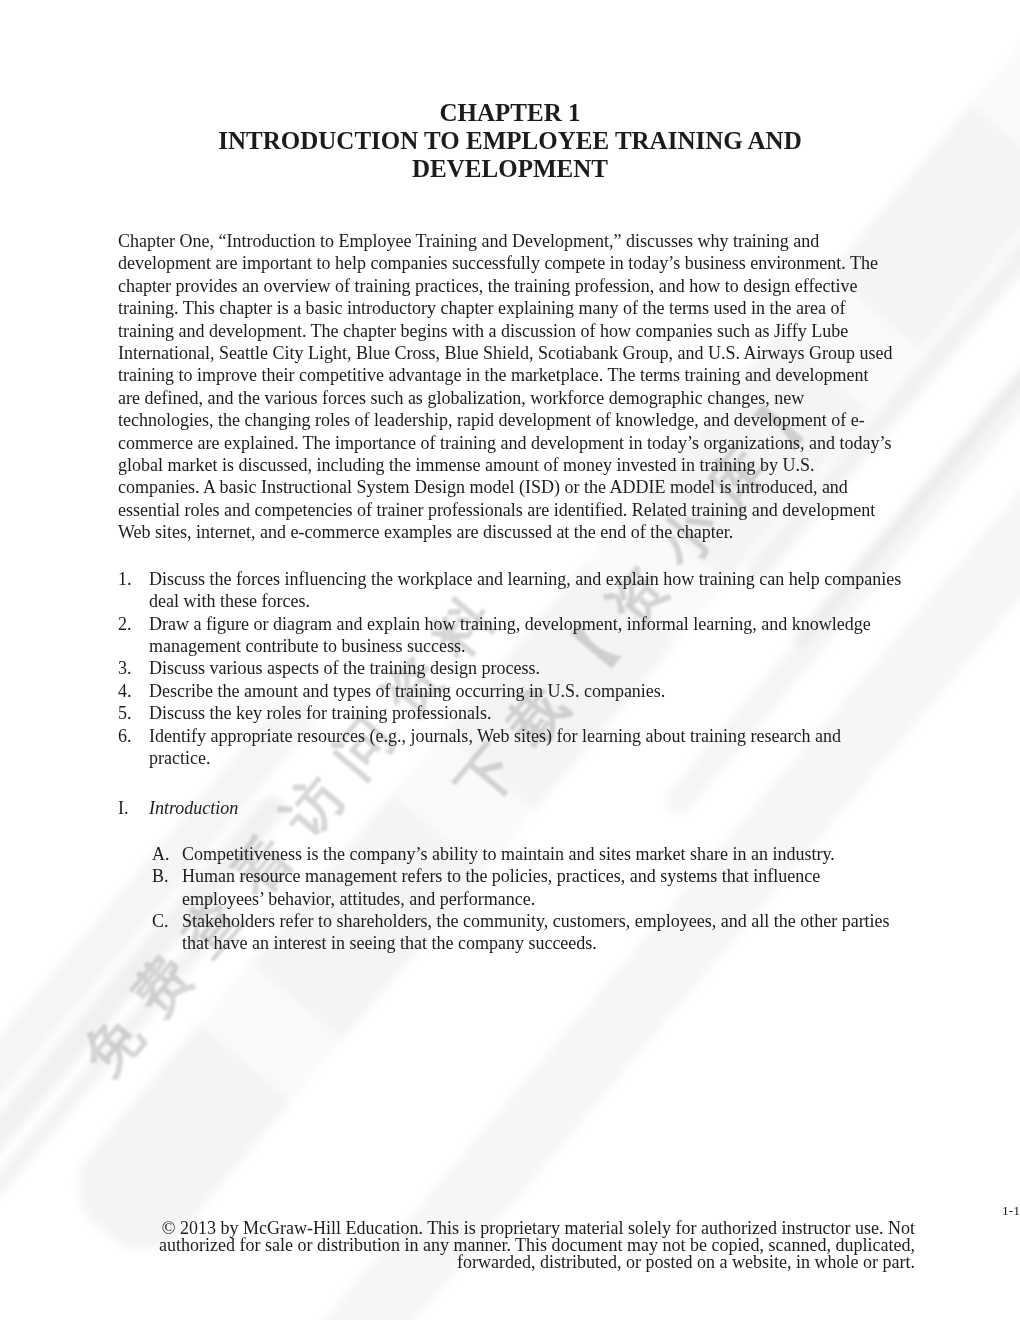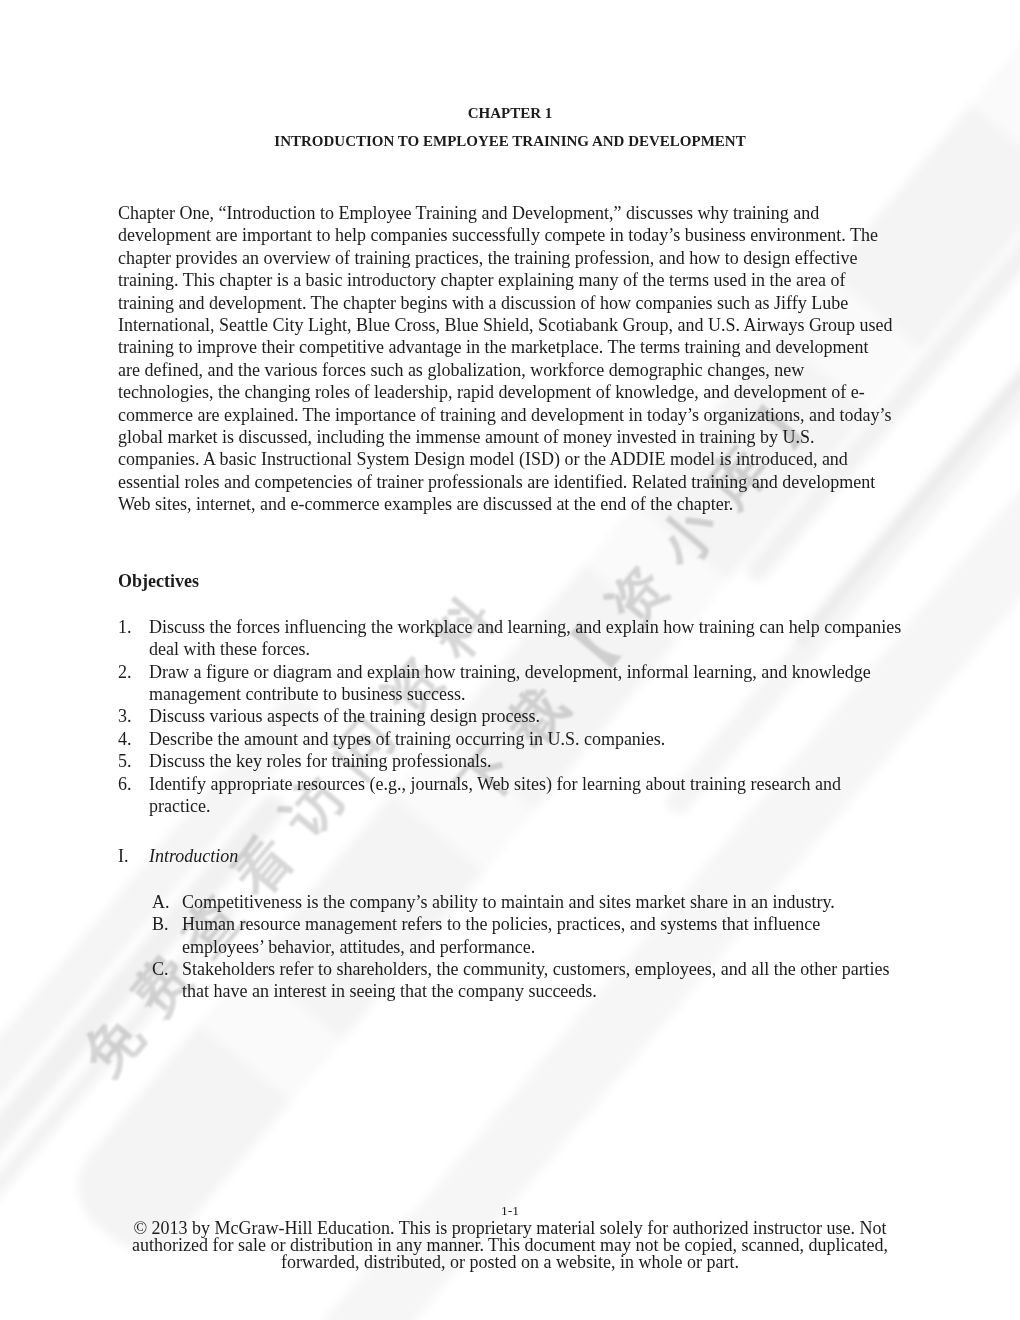--- a/index.html
+++ b/index.html
@@ -89,21 +89,21 @@
     padding: 62px 118px 0 118px;
   }
   .running-header {
     font-size: 16.5px;
     line-height: 20px;
   }
   .chapter-title {
     margin-top: 37px;
     text-align: center;
     font-weight: bold;
-    font-size: 15px;
+    font-size: 25px;
     line-height: 28px;
   }
   .summary {
     margin: 47px 8px 0 0;
     font-size: 18px;
     line-height: 22.4px;
     text-align: left;
   }
   .objectives-heading {
     margin: 54px 0 0 0;
@@ -136,21 +136,21 @@
     font-size: 18px;
     line-height: 22.4px;
   }
   .alist .li .num { width: 30px; }
   
   .footer {
     position: absolute;
     left: 0;
     right: 0;
     top: 1203px;
-    text-align: center;
+    text-align: right;
     z-index: 1;
   }
   .pageno {
     font-size: 13.5px;
     line-height: 16px;
   }
   .copyright {
     margin: 1px auto 4px auto;
     width: 810px;
     font-size: 18px;
@@ -178,21 +178,20 @@
   <div class="content">
 
 
     <div class="chapter-title">
       <div>CHAPTER 1</div>
       <div>INTRODUCTION TO EMPLOYEE TRAINING AND DEVELOPMENT</div>
     </div>
 
     <p class="summary">Chapter One, “Introduction to Employee Training and Development,” discusses why training and development are important to help companies successfully compete in today’s business environment. The chapter provides an overview of training practices, the training profession, and how to design effective training. This chapter is a basic introductory chapter explaining many of the terms used in the area of training and development. The chapter begins with a discussion of how companies such as Jiffy Lube International, Seattle City Light, Blue Cross, Blue Shield, Scotiabank Group, and U.S. Airways Group used training to improve their competitive advantage in the marketplace. The terms training and development are defined, and the various forces such as globalization, workforce demographic changes, new technologies, the changing roles of leadership, rapid development of knowledge, and development of e-commerce are explained. The importance of training and development in today’s organizations, and today’s global market is discussed, including the immense amount of money invested in training by U.S. companies. A basic Instructional System Design model (ISD) or the ADDIE model is introduced, and essential roles and competencies of trainer professionals are identified. Related training and development Web sites, internet, and e-commerce examples are discussed at the end of the chapter.</p>
 
-    <div class="objectives-heading">Objectives</div>
 
     <div class="olist">
       <div class="li">
         <span class="num">1.</span>
         <span class="litext">Discuss the forces influencing the workplace and learning, and explain how training can help companies deal with these forces.</span>
       </div>
       <div class="li">
         <span class="num">2.</span>
         <span class="litext">Draw a figure or diagram and explain how training, development, informal learning, and knowledge management contribute to business success.</span>
       </div>

